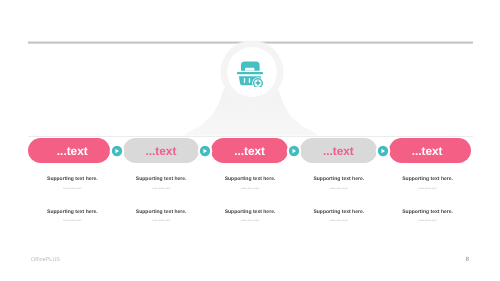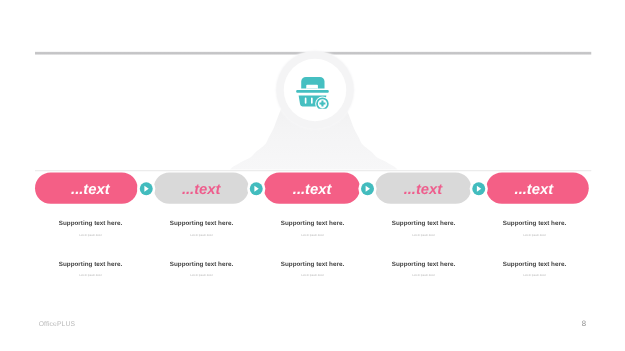--- a/index.html
+++ b/index.html
@@ -4,21 +4,21 @@
 <style>
   html,body{margin:0;padding:0;}
   body{width:500px;height:281px;background:#ffffff;font-family:"Liberation Sans",sans-serif;overflow:hidden;-webkit-font-smoothing:antialiased;text-rendering:geometricPrecision;}
   .slide{position:relative;width:500px;height:281px;background:#fff;}
   .divider{position:absolute;left:27.5px;top:41px;width:445px;height:3px;background:linear-gradient(to bottom,#ffffff 0%,#c4c4c6 35%,#c4c4c6 75%,#ffffff 100%);}
   .underline{position:absolute;left:28px;top:135.6px;width:445px;height:1.2px;background:#ececec;}
   .fan{position:absolute;left:182px;top:78px;width:138px;height:58px;}
   .iconcircle{position:absolute;left:226.5px;top:46.6px;width:50px;height:50px;border-radius:50%;background:#ffffff;box-shadow:0 0 0 6px #f4f4f5, 0 0 1.6px 6.6px #f7f7f8;}
   .iconwrap{position:absolute;left:236px;top:58px;width:29px;height:29px;}
   .ribbon{position:absolute;left:0;top:0;width:500px;height:281px;}
-  .seg{position:absolute;top:138px;height:25px;border-radius:12.5px;display:flex;align-items:center;justify-content:center;font-style:italic;}
+  .seg{position:absolute;top:138px;height:25px;border-radius:12.5px;display:flex;align-items:center;justify-content:center;}
   .seg .lbl{font-size:11.8px;font-weight:bold;letter-spacing:0px;}
   .conn{position:absolute;width:16px;height:16px;}
   .col{position:absolute;width:96px;text-align:center;}
   .sup{font-size:5px;color:#3f3f3f;font-weight:bold;letter-spacing:0.02px;line-height:1;}
   .lorem{font-size:2.2px;color:#b4b4b4;margin-top:5.8px;line-height:1.3;}
   .brand{position:absolute;left:31px;top:256.6px;font-size:5.4px;color:#b9b9b9;letter-spacing:0.1px;}
   .pageno{position:absolute;left:465.4px;top:255.8px;font-size:6.2px;color:#8c8c8c;}
 </style>
 </head>
 <body>

